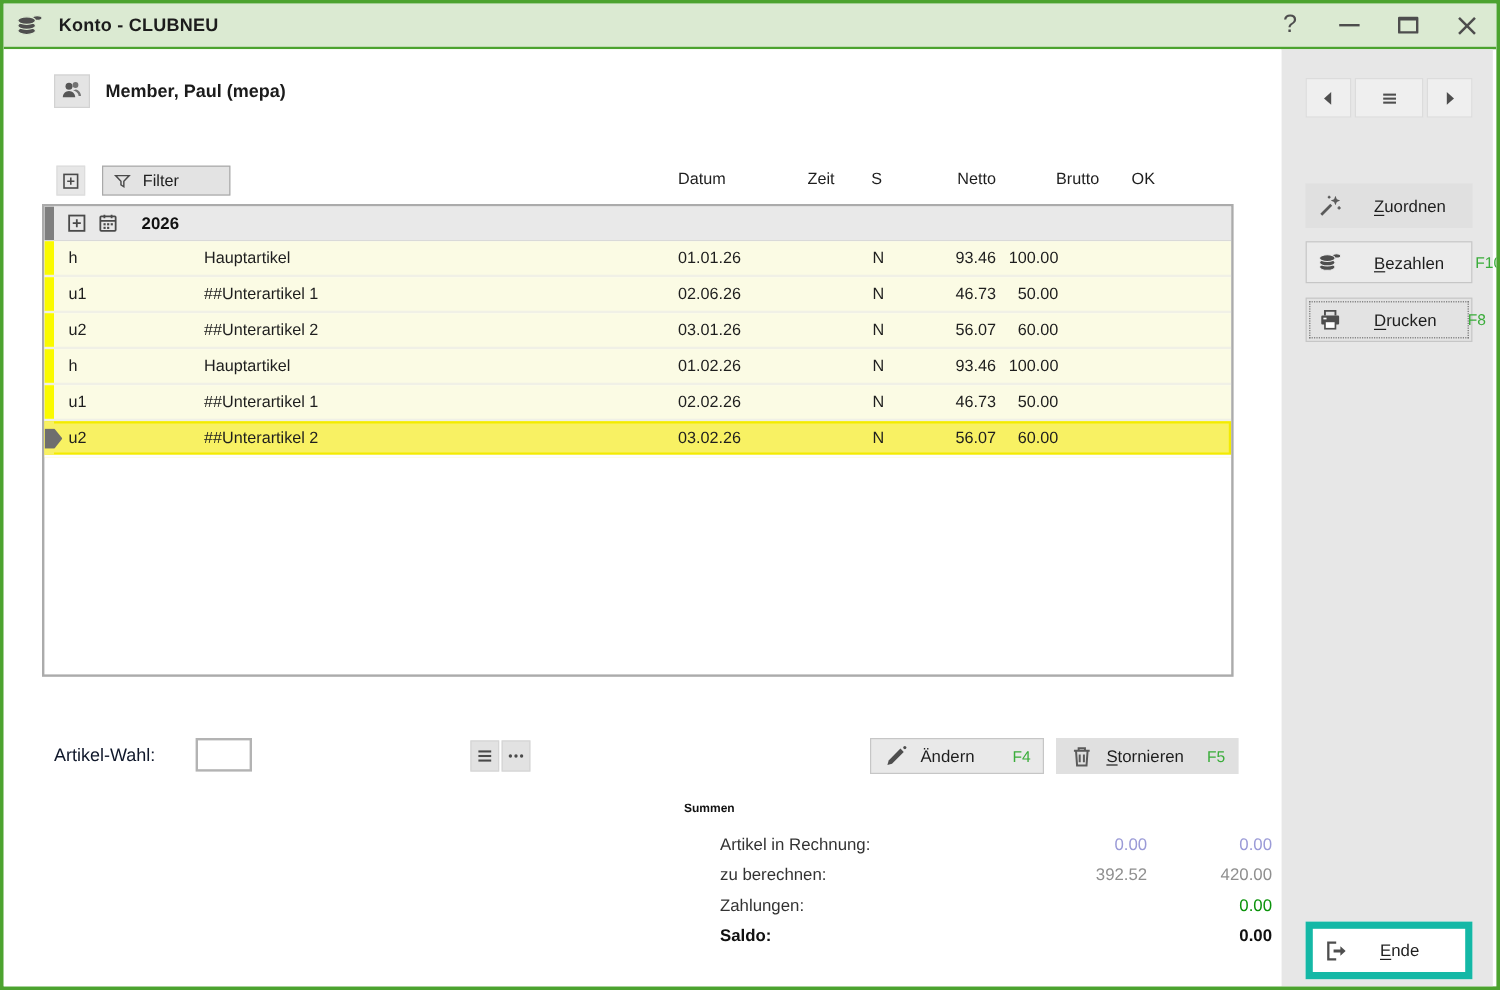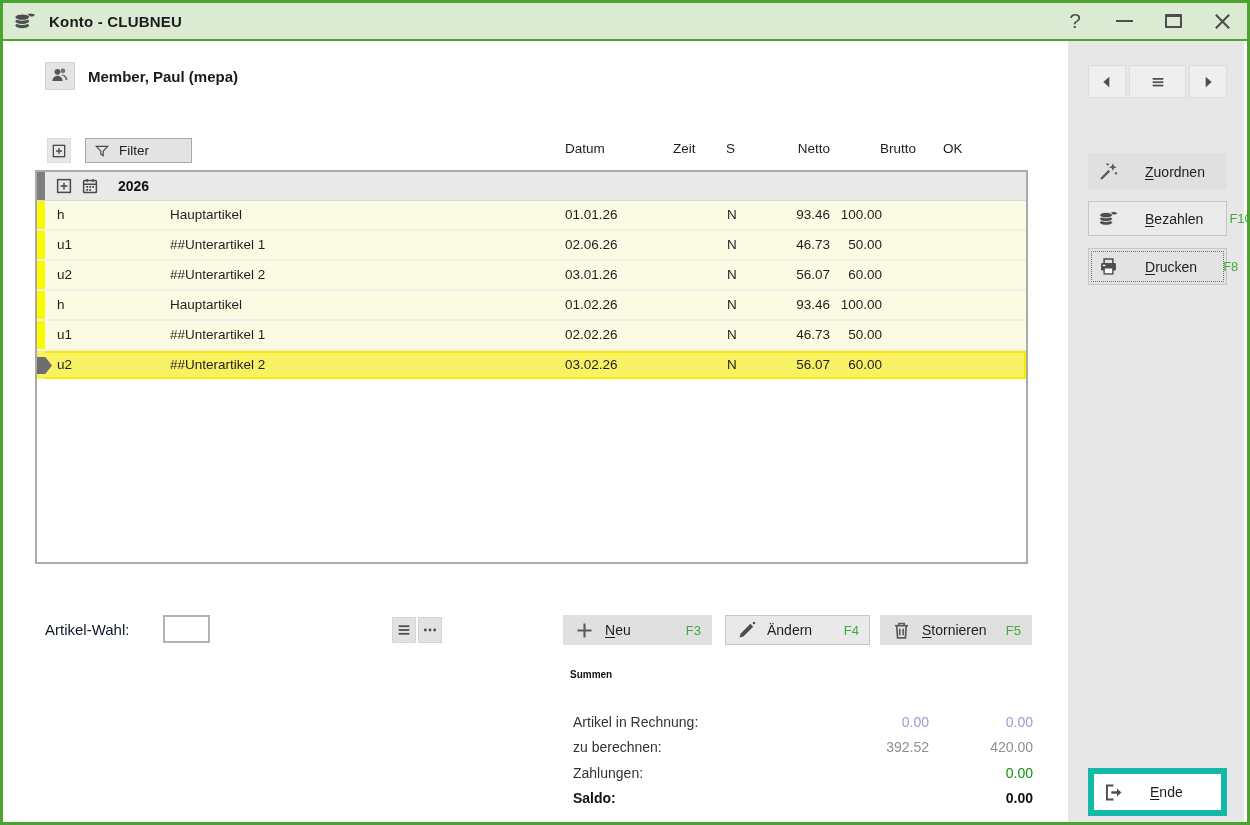--- a/index.html
+++ b/index.html
@@ -74,21 +74,21 @@
     font-size:14px; color:#1e1e1e; }
   .flat { background:var(--button-flat,#E0E0E0); border:1px solid var(--button-flat,#E0E0E0); }
   .raised { background:#E9E9E9; border:1px solid var(--button-border,#C6C6C6); }
   .b-neu { left:560px; width:149px; }
   .b-aendern { left:722px; width:145px; }
   .b-stornieren { left:877px; width:152px; }
   .fkey { margin-left:auto; color:var(--fkey-green,#3BAD3B); font-size:13px; }
   .ak { text-decoration:underline; text-underline-offset:2px; }
   
   .sum-title { position:absolute; left:567px; top:628px; font-size:10px; font-weight:bold; color:#111; }
-  .summen-rows { position:absolute; left:570px; top:650px; width:460px;margin-top:19px; }
+  .summen-rows { position:absolute; left:597px; top:650px; width:460px; }
   .sumrow { position:relative; height:25.4px; font-size:14px; color:#333; }
   .sum-label { position:absolute; left:0; top:4px; }
   .sum-netto { position:absolute; left:193px; top:4px; width:163px; text-align:right; }
   .sum-brutto { position:absolute; left:363px; top:4px; width:97px; text-align:right; }
   .v-blue .sum-netto, .v-blue .sum-brutto { color:var(--value-blue,#9B9BD7); }
   .v-gray .sum-netto, .v-gray .sum-brutto { color:var(--value-gray,#8F8F8F); }
   .v-green .sum-brutto { color:var(--value-green,#0B930B); }
   .v-black .sum-brutto { color:#111; }
   .sumrow.bold .sum-label, .sumrow.bold .sum-brutto { font-weight:bold; color:#111; }
   
@@ -290,27 +290,20 @@
       <button class="mini-btn mb-more">
         <svg class="icon16" viewBox="0 0 24 24">
             <g fill="#4a4a4a">
               <circle cx="5" cy="12" r="2.1"></circle>
               <circle cx="12" cy="12" r="2.1"></circle>
               <circle cx="19" cy="12" r="2.1"></circle>
             </g>
           </svg>
       </button>
 
-      <button class="act-btn flat b-neu">
-        <svg class="icon20" viewBox="0 0 24 24">
-            <path d="M12 4v16M4 12h16" stroke="#5a5a5a" stroke-width="2.4" fill="none"></path>
-          </svg>
-        <span><span class="ak">N</span><span>eu</span></span>
-        <span class="fkey">F3</span>
-      </button>
       <button class="act-btn raised b-aendern">
         <svg class="icon20" viewBox="0 0 24 24">
             <path d="M4 20l1.2-4.4L16.4 4.4l3.2 3.2L8.4 18.8z" fill="#4e4e4e"></path>
             <circle cx="20.6" cy="3.4" r="1.5" fill="#4e4e4e"></circle>
           </svg>
         <span><span class="ak"></span><span>Ändern</span></span>
         <span class="fkey">F4</span>
       </button>
       <button class="act-btn flat b-stornieren">
         <svg class="icon20" viewBox="0 0 24 24">

